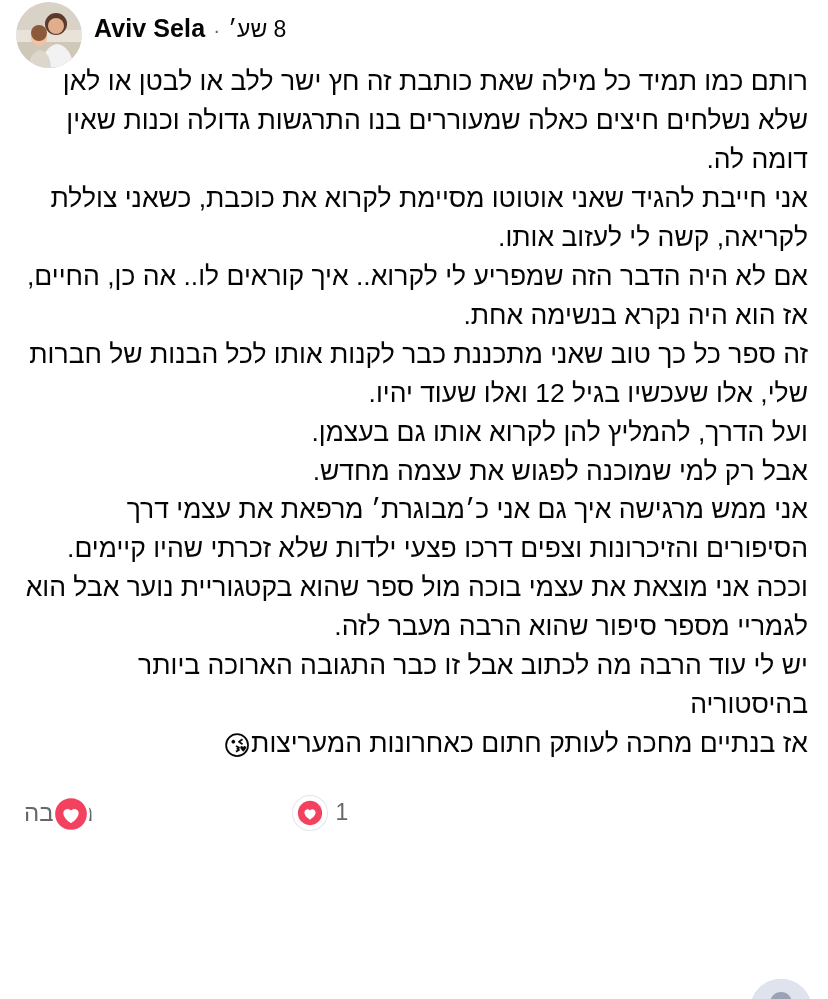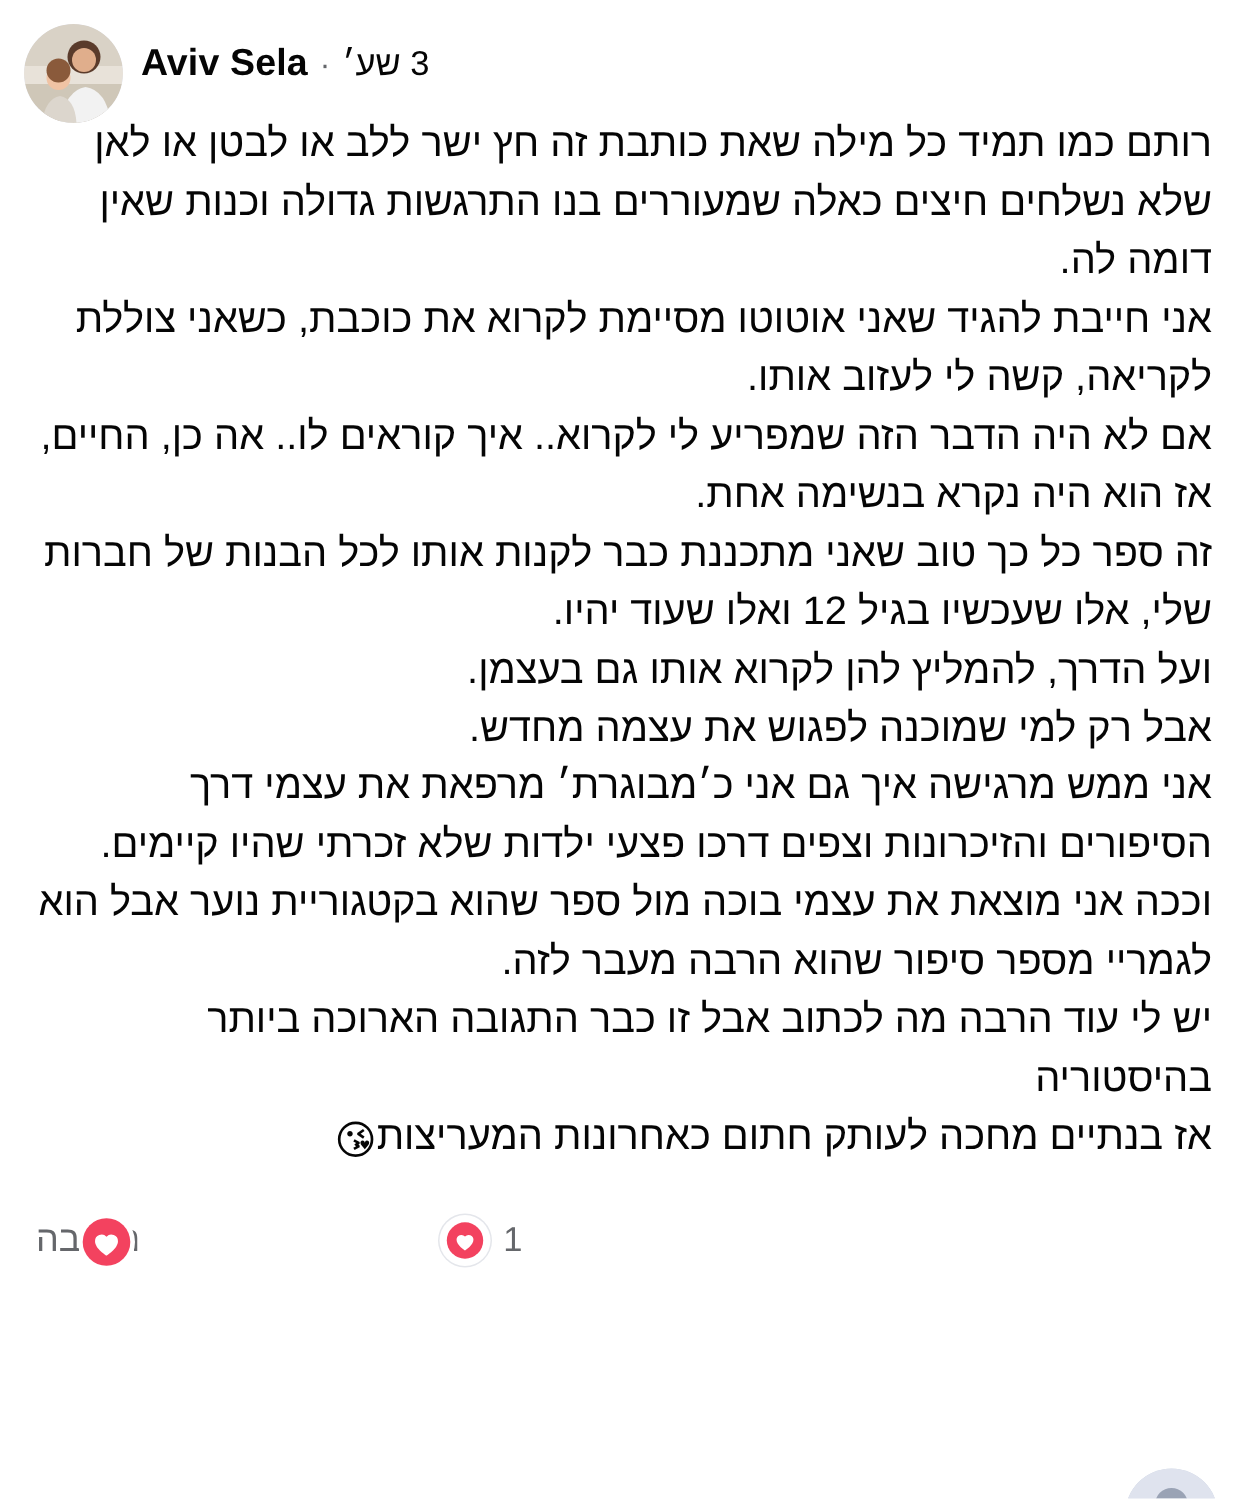--- a/index.html
+++ b/index.html
@@ -12,21 +12,21 @@
     height: 999px;
     font-family: "Liberation Sans", "DejaVu Sans", sans-serif;
     color: #050505;
     overflow: hidden;
     position: relative;
   }
 
   .comment-wrap {
     position: relative;
     width: 828px;
-    padding: 16px 16px 0 16px;
+    padding: 2px 16px 0 16px;
     box-sizing: border-box;
   }
 
   
   .comment-header {
     display: flex;
     flex-direction: row-reverse;
     align-items: flex-start;
     justify-content: flex-start;
     gap: 12px;
@@ -195,21 +195,21 @@
           <circle cx="23" cy="36" r="8" fill="#f0c3a4"></circle>
           <path d="M12 66 q2 -16 12 -18 q10 2 11 18 z" fill="#dcd6cd"></path>
           <circle cx="23" cy="31" r="8" fill="#8a5a3b"></circle>
         </g>
       </svg>
     </div>
 
     <div class="header-text">
       <span class="author-name">Aviv Sela</span>
       <span class="dot-sep">·</span>
-      <span class="time-ago">3 שע׳</span>
+      <span class="time-ago">8 שע׳</span>
     </div>
 
   </div>
 
   <div class="comment-body"><span>רותם כמו תמיד כל מילה שאת כותבת זה חץ ישר ללב או לבטן או לאן שלא נשלחים חיצים כאלה שמעוררים בנו התרגשות גדולה וכנות שאין דומה לה.
 אני חייבת להגיד שאני אוטוטו מסיימת לקרוא את כוכבת, כשאני צוללת לקריאה, קשה לי לעזוב אותו.
 אם לא היה הדבר הזה שמפריע לי לקרוא.. איך קוראים לו.. אה כן, החיים, אז הוא היה נקרא בנשימה אחת.
 זה ספר כל כך טוב שאני מתכננת כבר לקנות אותו לכל הבנות של חברות שלי, אלו שעכשיו בגיל 12 ואלו שעוד יהיו.
 ועל הדרך, להמליץ להן לקרוא אותו גם בעצמן.
 אבל רק למי שמוכנה לפגוש את עצמה מחדש.

